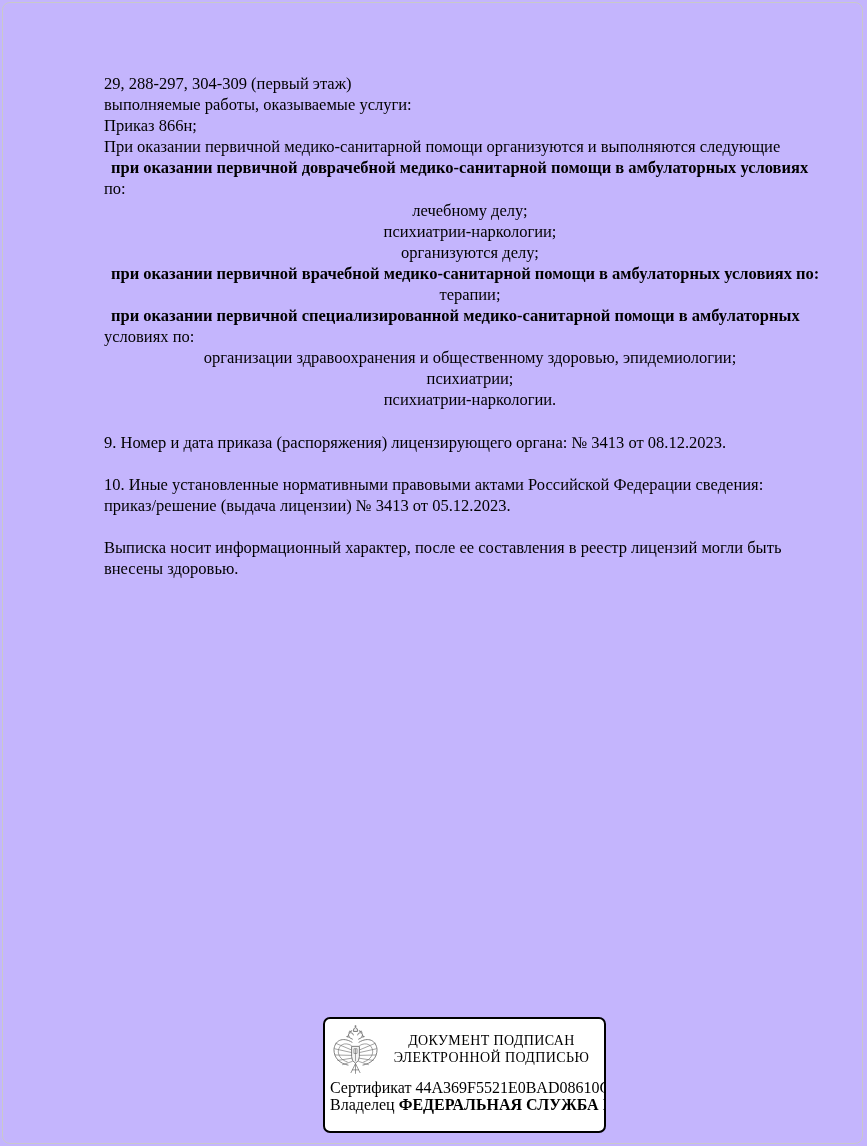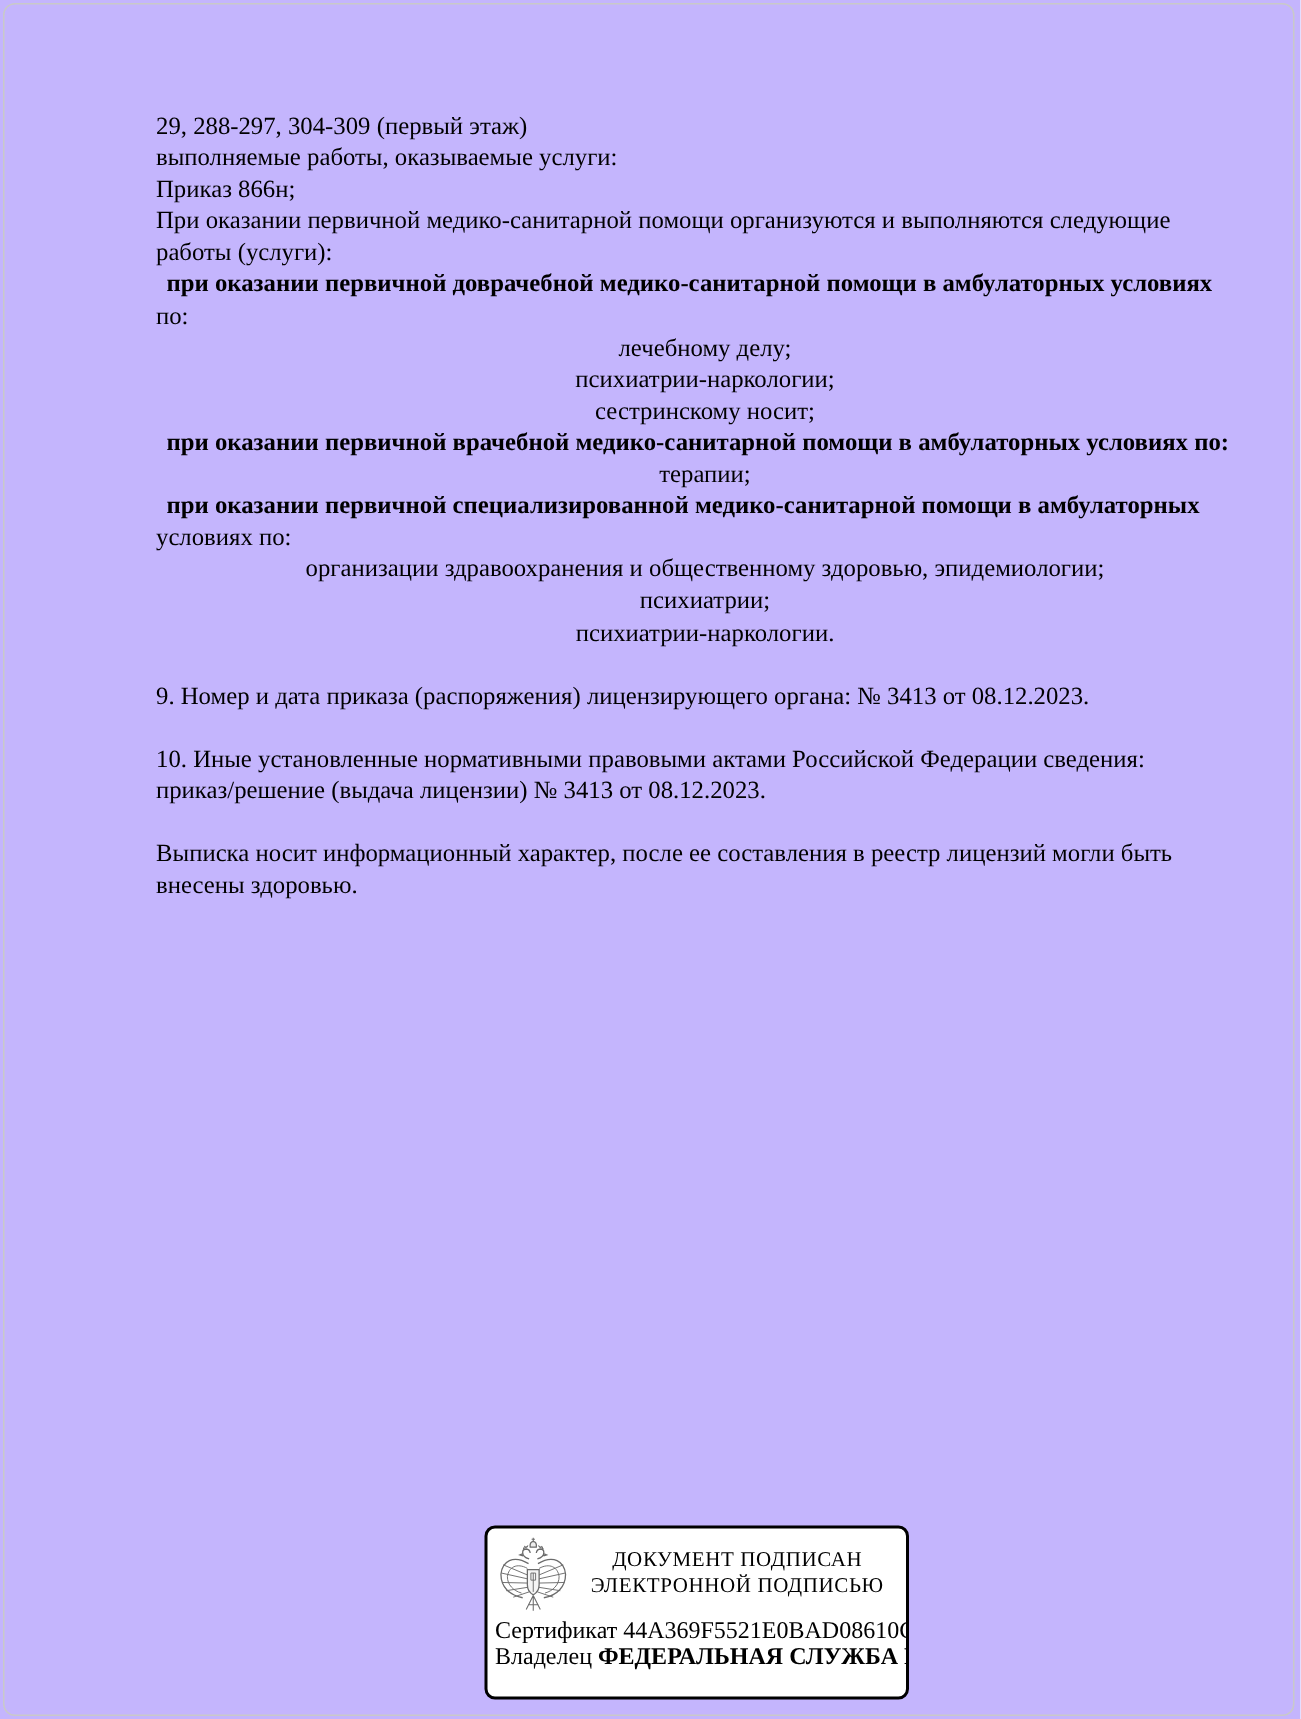--- a/index.html
+++ b/index.html
@@ -75,38 +75,37 @@
 <body>
 
 <div class="screen">
   <div class="page-border"></div>
 
   <div class="doc-text">
       <div class="doc-line ind0">29, 288-297, 304-309 (первый этаж)</div>
       <div class="doc-line ind0">выполняемые работы, оказываемые услуги:</div>
       <div class="doc-line ind0">Приказ 866н;</div>
       <div class="doc-line ind0">При оказании первичной медико-санитарной помощи организуются и выполняются следующие</div>
-      <div class="doc-line ind0">работы (услуги):</div>
       <div class="doc-line ind1">при оказании первичной доврачебной медико-санитарной помощи в амбулаторных условиях</div>
       <div class="doc-line ind0">по:</div>
       <div class="doc-line ind2">лечебному делу;</div>
       <div class="doc-line ind2">психиатрии-наркологии;</div>
-      <div class="doc-line ind2">сестринскому носит;</div>
+      <div class="doc-line ind2">организуются делу;</div>
       <div class="doc-line ind1">при оказании первичной врачебной медико-санитарной помощи в амбулаторных условиях по:</div>
       <div class="doc-line ind2">терапии;</div>
       <div class="doc-line ind1">при оказании первичной специализированной медико-санитарной помощи в амбулаторных</div>
       <div class="doc-line ind0">условиях по:</div>
       <div class="doc-line ind2">организации здравоохранения и общественному здоровью, эпидемиологии;</div>
       <div class="doc-line ind2">психиатрии;</div>
       <div class="doc-line ind2">психиатрии-наркологии.</div>
       <div class="doc-line ind0">&nbsp;</div>
       <div class="doc-line ind0">9. Номер и дата приказа (распоряжения) лицензирующего органа: № 3413 от 08.12.2023.</div>
       <div class="doc-line ind0">&nbsp;</div>
       <div class="doc-line ind0">10. Иные установленные нормативными правовыми актами Российской Федерации сведения:</div>
-      <div class="doc-line ind0">приказ/решение (выдача лицензии) № 3413 от 08.12.2023.</div>
+      <div class="doc-line ind0">приказ/решение (выдача лицензии) № 3413 от 05.12.2023.</div>
       <div class="doc-line ind0">&nbsp;</div>
       <div class="doc-line ind0">Выписка носит информационный характер, после ее составления в реестр лицензий могли быть</div>
       <div class="doc-line ind0">внесены здоровью.</div>
     </div>
 
   <div class="stamp">
     <svg class="stamp-emblem" viewBox="0 0 60 64" xmlns="http://www.w3.org/2000/svg">
       <g stroke="#6b6b6b" stroke-width="1.1" fill="none">
 
         <path d="M30 1 v3 M28.6 2.2 h2.8" stroke-width="0.9"></path>

